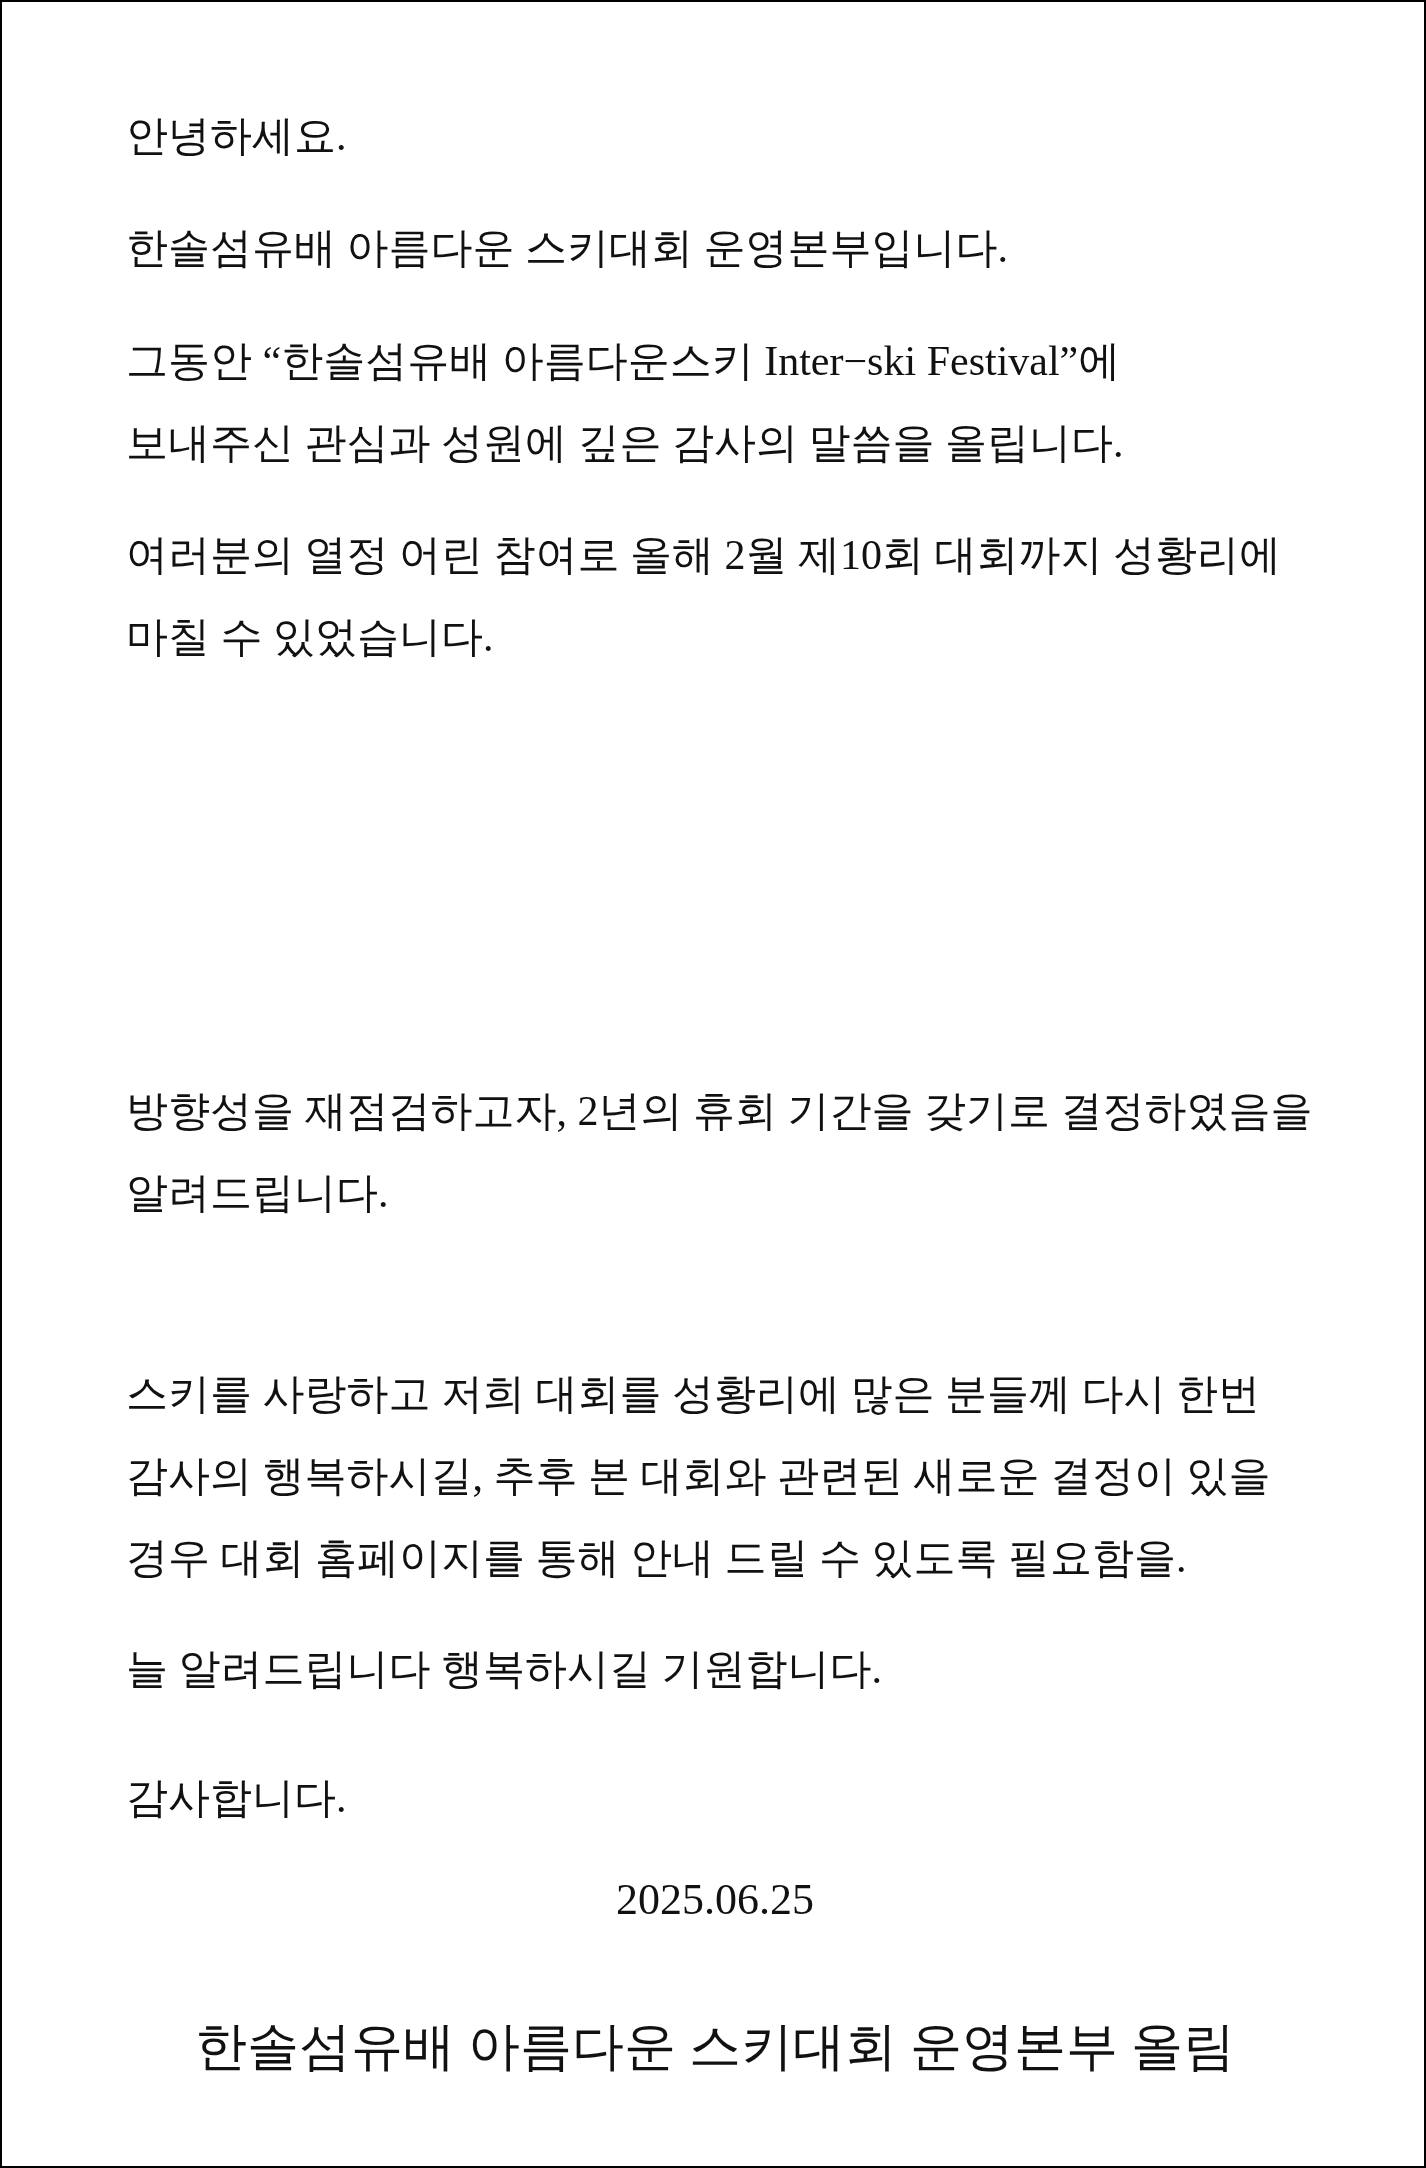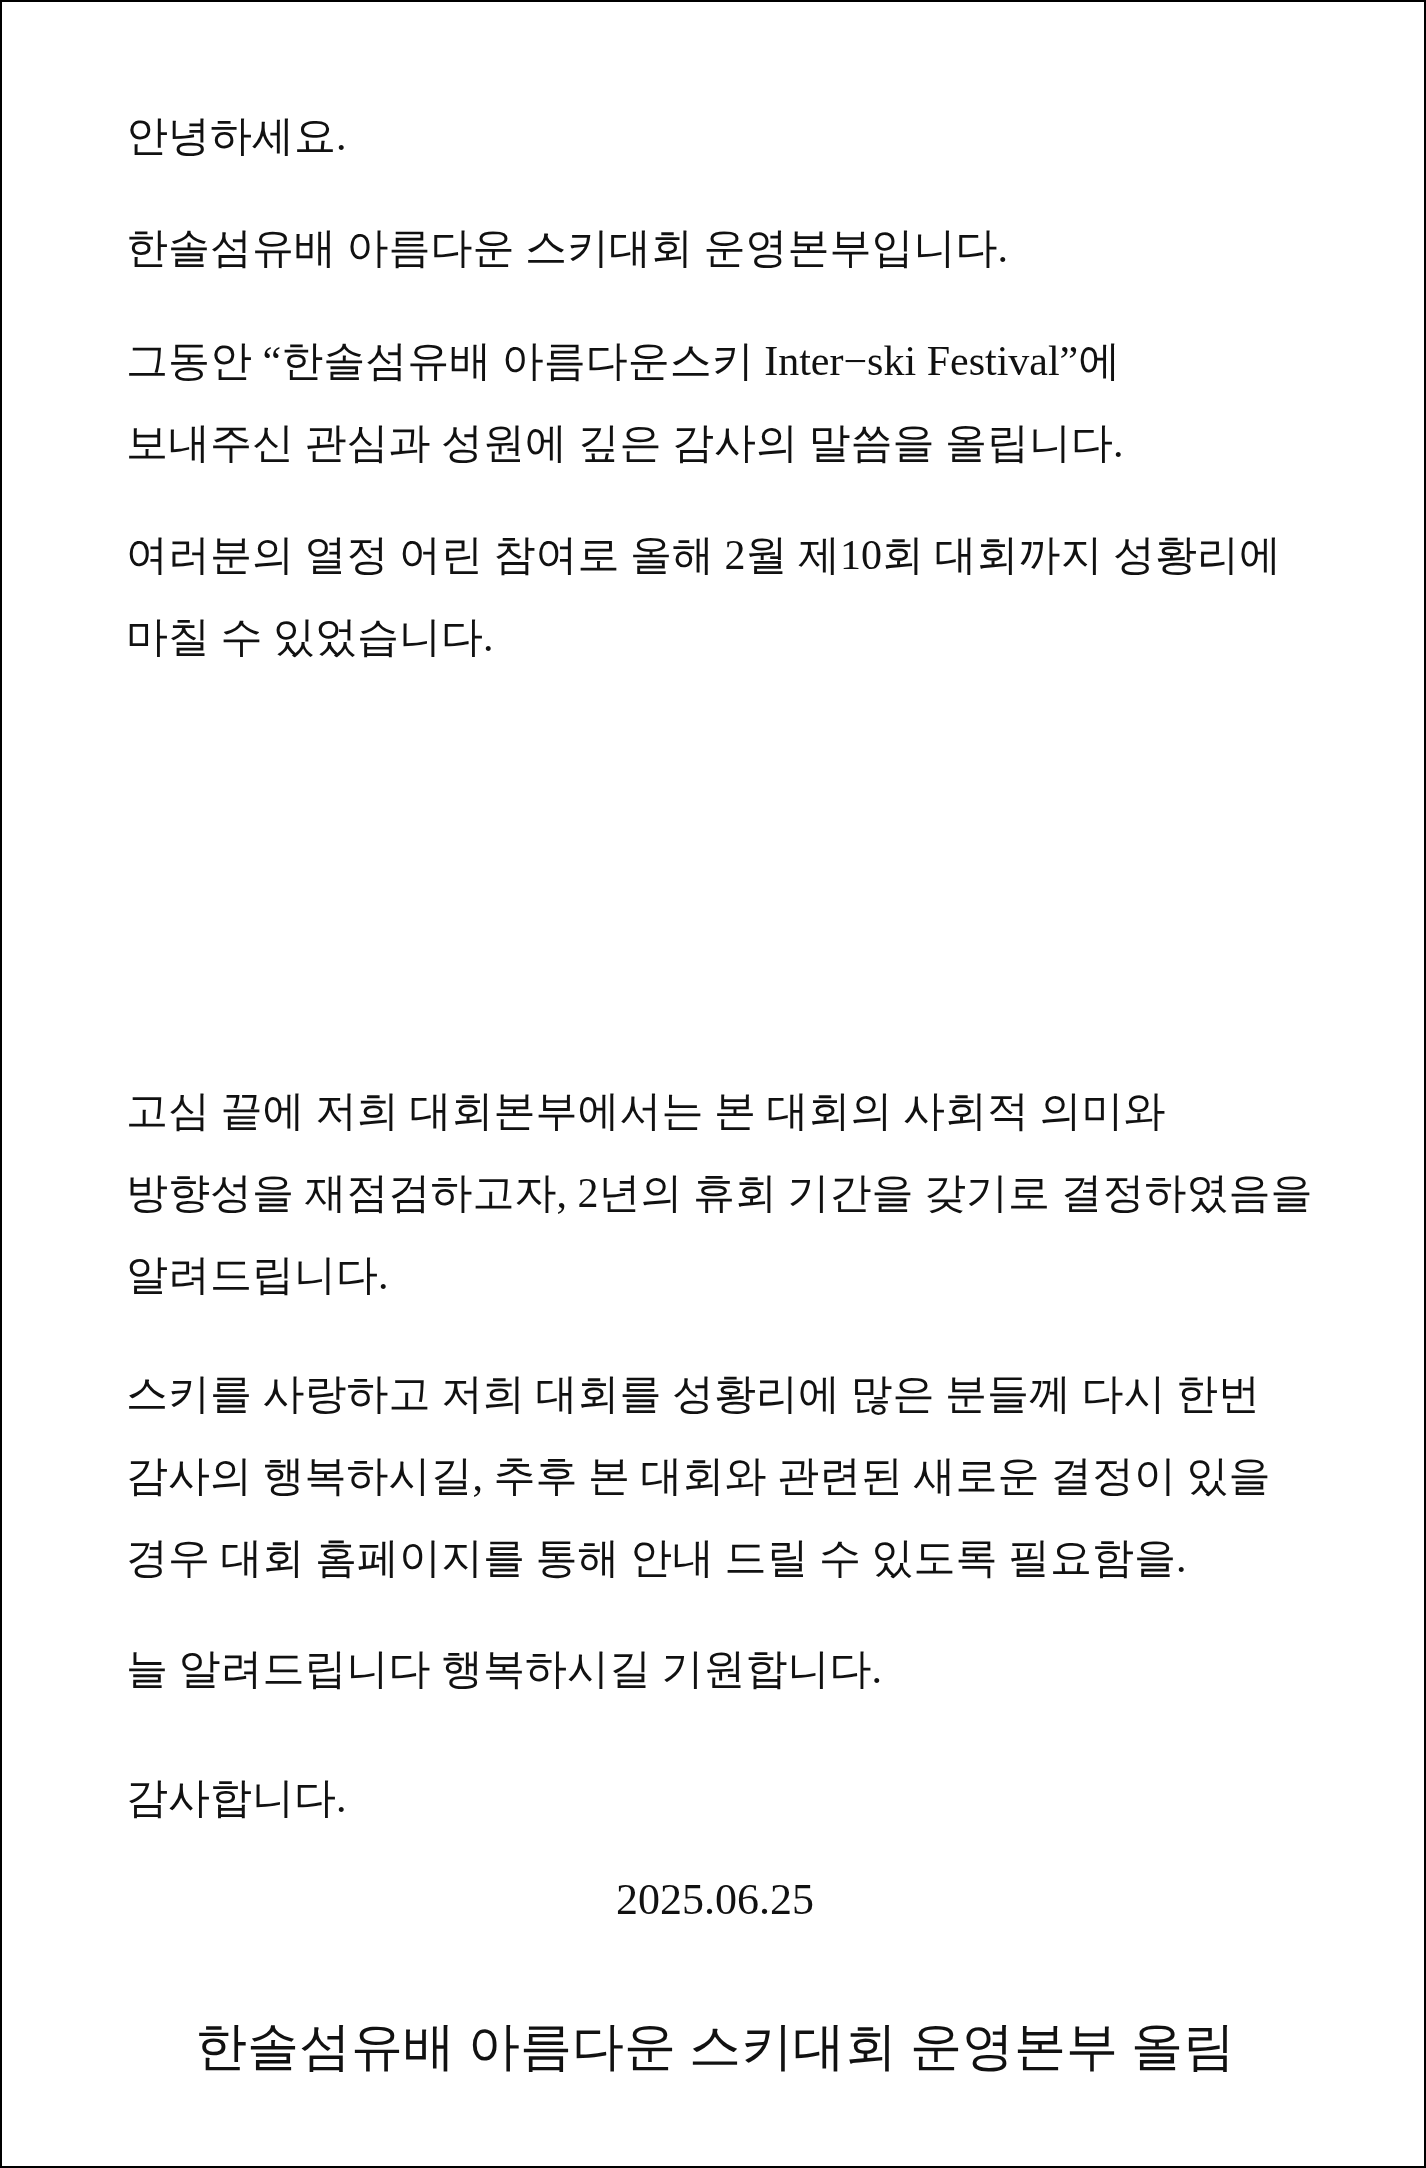--- a/index.html
+++ b/index.html
@@ -77,21 +77,20 @@
     <span class="line">보내주신 관심과 성원에 깊은 감사의 말씀을 올립니다.</span>
   </p>
 
   <p class="para" style="top:512px;">
     <span class="line">여러분의 열정 어린 참여로 올해 2월 제10회 대회까지 성황리에</span>
     <span class="line">마칠 수 있었습니다.</span>
   </p>
 
 
   <p class="para" style="top:1068px;">
-    <span class="line">고심 끝에 저희 대회본부에서는 본 대회의 사회적 의미와</span>
     <span class="line">방향성을 재점검하고자, 2년의 휴회 기간을 갖기로 결정하였음을</span>
     <span class="line">알려드립니다.</span>
   </p>
 
   <p class="para" style="top:1351px;">
     <span class="line">스키를 사랑하고 저희 대회를 성황리에 많은 분들께 다시 한번</span>
     <span class="line">감사의 행복하시길, 추후 본 대회와 관련된 새로운 결정이 있을</span>
     <span class="line">경우 대회 홈페이지를 통해 안내 드릴 수 있도록 필요함을.</span>
   </p>
 

